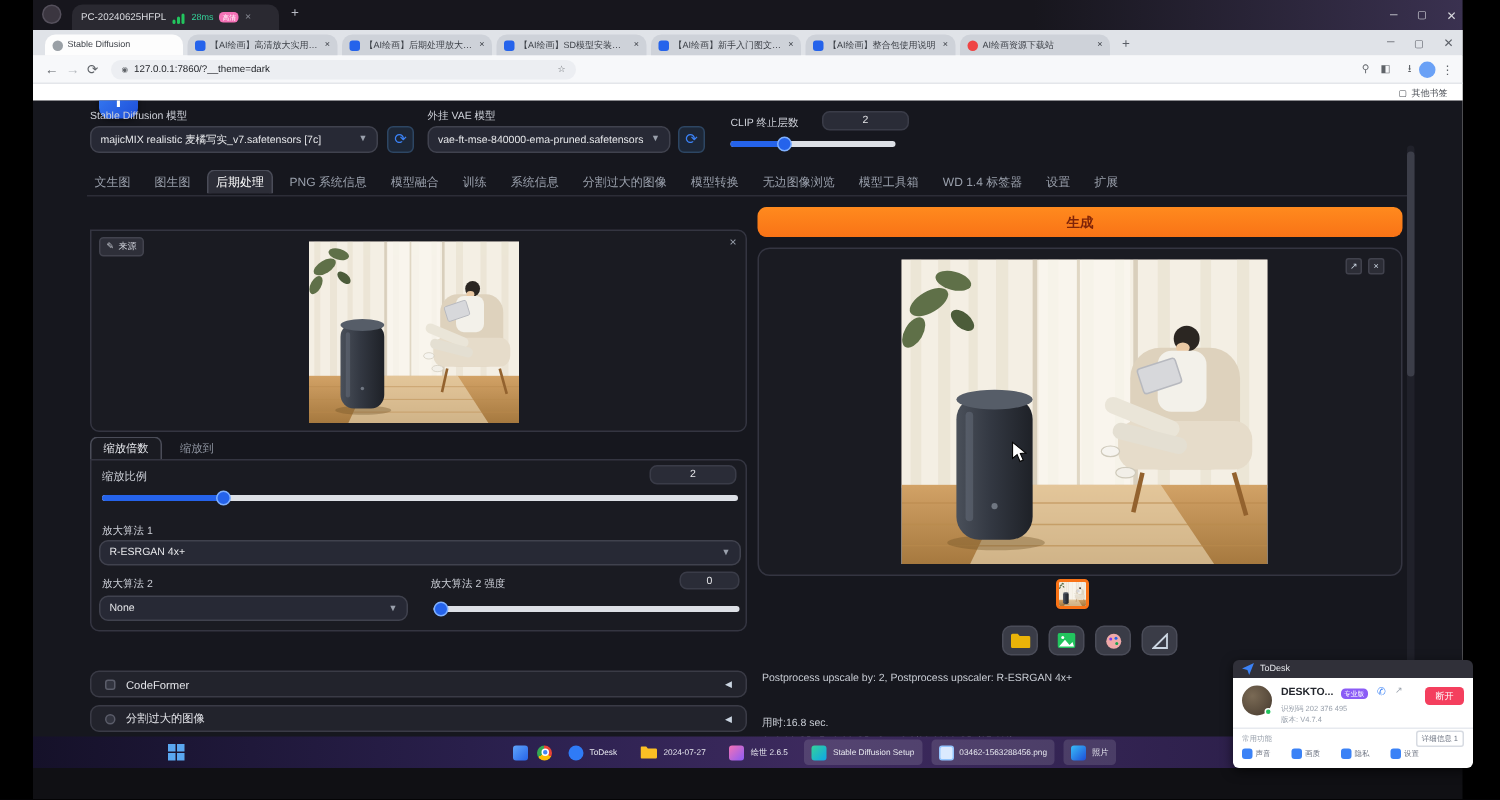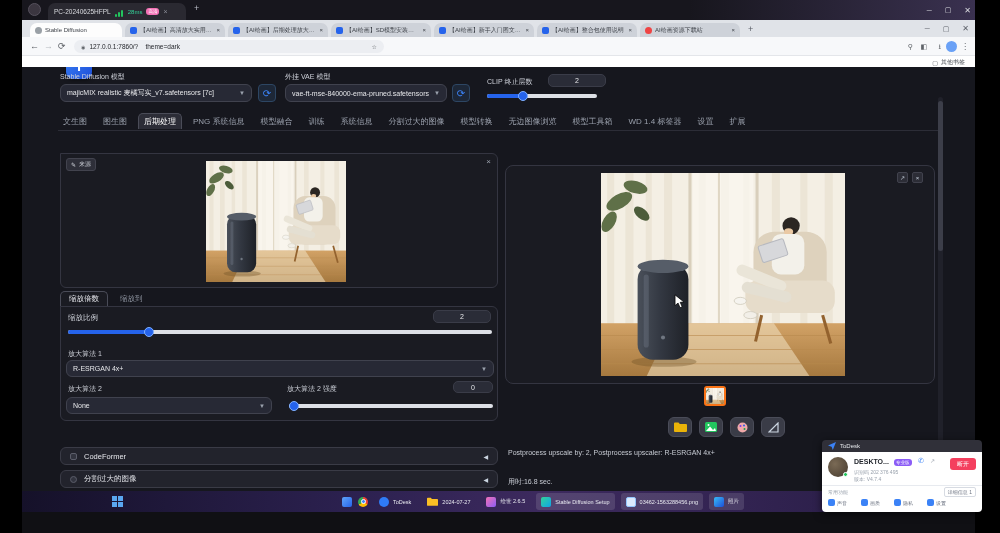--- a/index.html
+++ b/index.html
@@ -298,20 +298,21 @@
           <span class="cb"></span>
           <span>CodeFormer</span>
           <span class="ar">◀</span>
         </div>
         <div class="abs acc" style="left:38px;top:426px;width:438px;height:18px;">
           <span class="cb" style="border-radius:50%;"></span>
           <span>自动面部焦点剪裁</span>
           <span class="ar">◀</span>
         </div>
 
+        <div class="abs" style="left:483px;top:71px;width:430px;height:20px;border-radius:6px;background:linear-gradient(180deg,#ff8a1e,#f97316);display:flex;align-items:center;justify-content:center;font-size:9px;font-weight:bold;color:#7f2408;">生成</div>
 
         <div class="abs panel" style="left:483px;top:98px;width:430px;height:219px;border-radius:8px;">
           <div class="abs miniboxbtn" style="right:26px;top:6px;">↗</div>
           <div class="abs miniboxbtn" style="right:11px;top:6px;">×</div>
           <div class="scene" style="left:95px;top:7px;width:244px;height:203px;"><svg viewBox="0 0 240 200" width="100%" height="100%" preserveAspectRatio="none">
                 <defs>
                   <linearGradient id="sgFloor" x1="0" y1="0" x2="0" y2="1">
                     <stop offset="0" stop-color="#d2a266"></stop>
                     <stop offset="1" stop-color="#a6793f"></stop>
                   </linearGradient>

